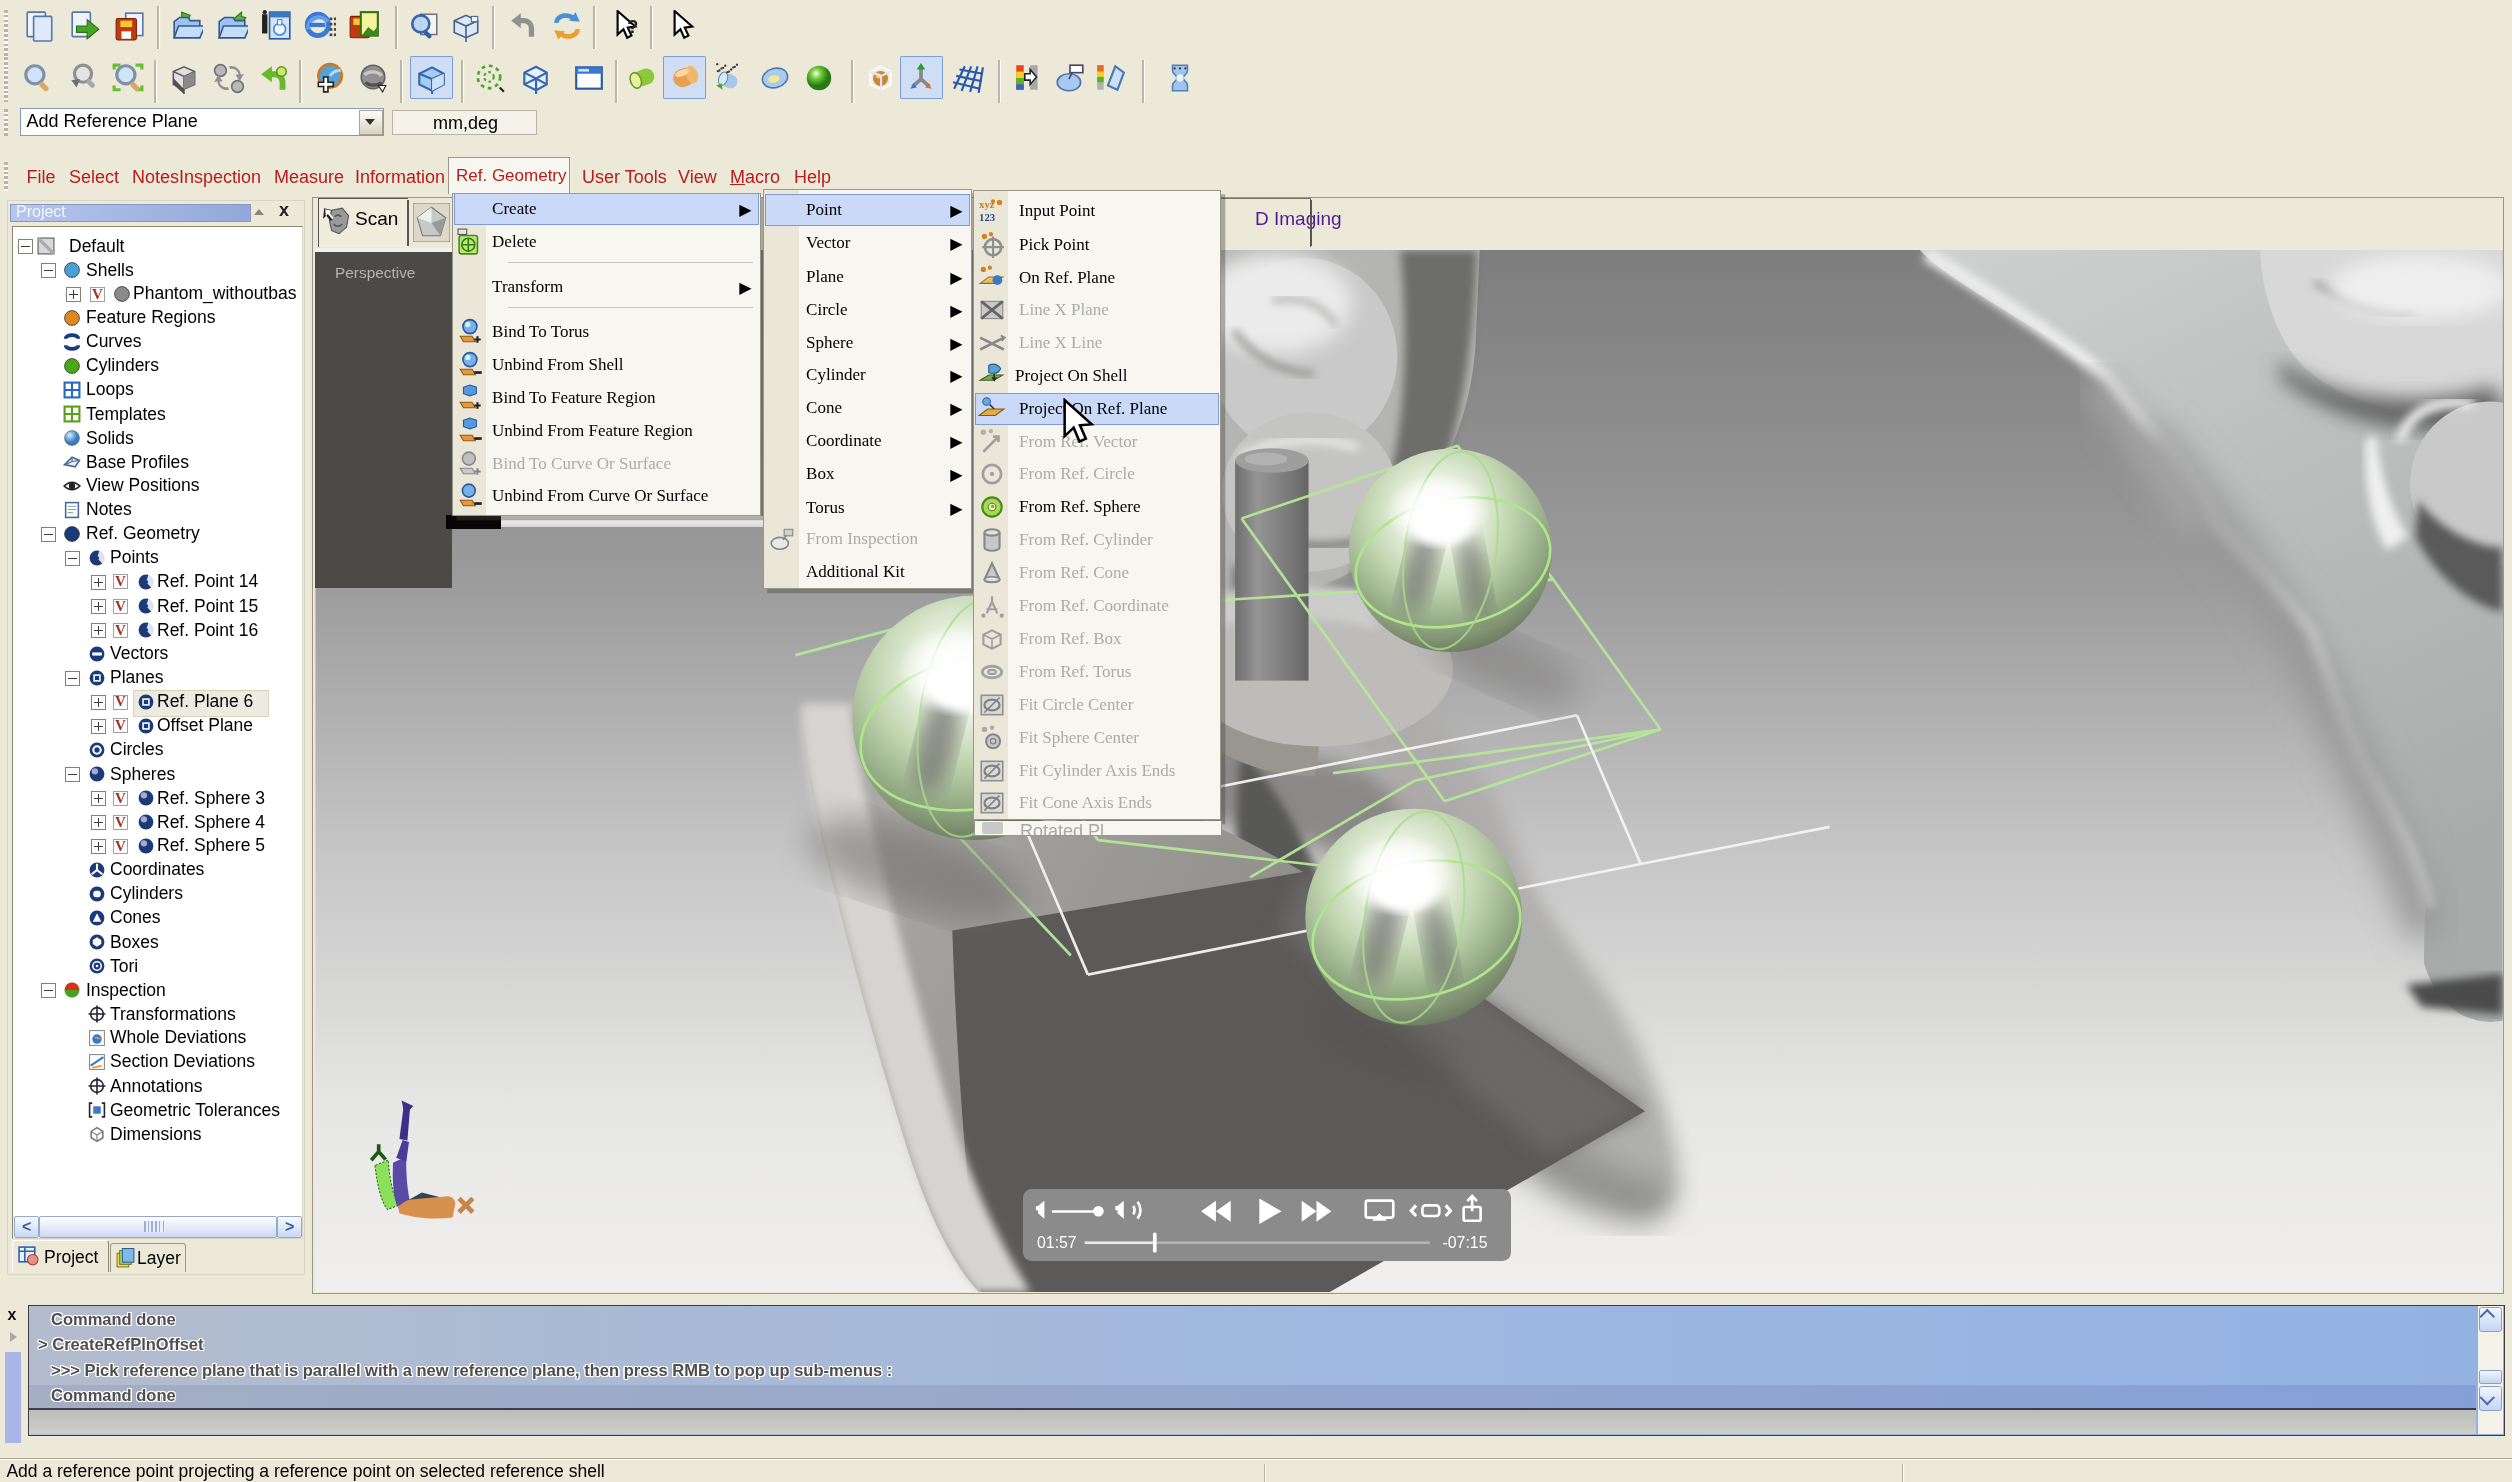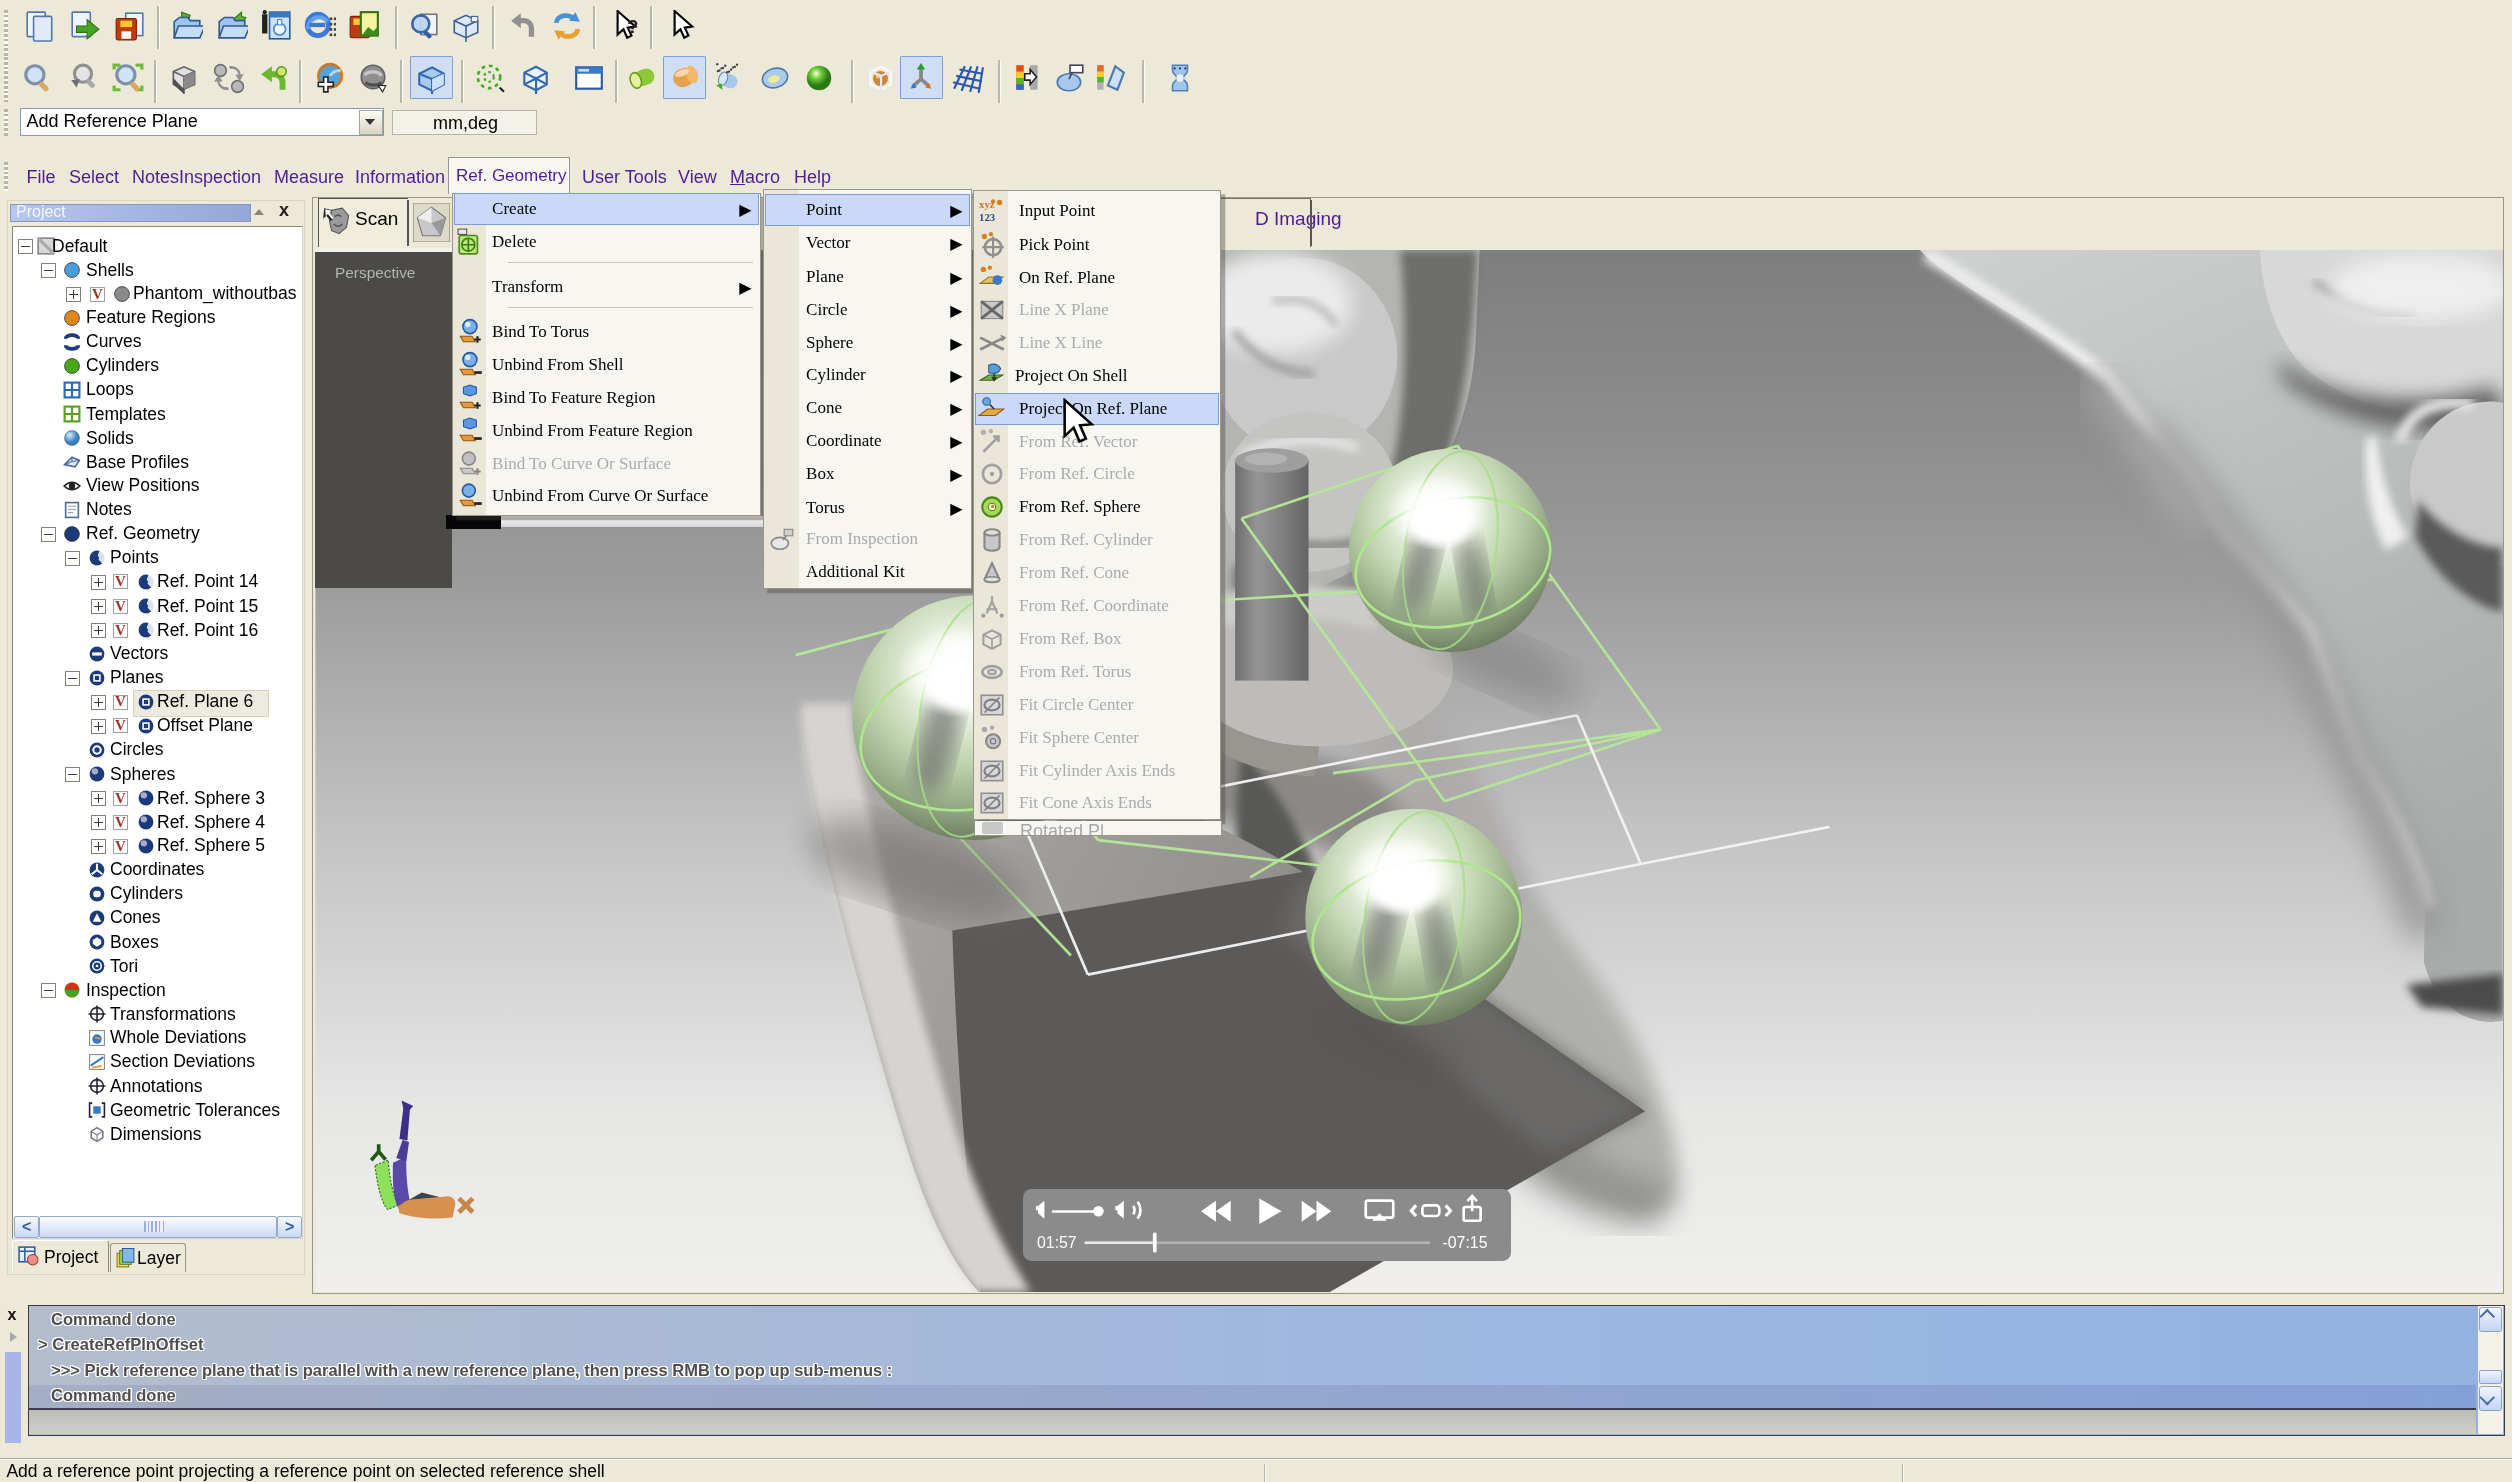--- a/index.html
+++ b/index.html
@@ -1,20 +1,20 @@
 <!DOCTYPE html>
 <html style="font-size:8.5px"><head><meta charset="utf-8"><style>
 html,body{margin:0;padding:0;}
 body{width:2512px;height:1483px;position:relative;overflow:hidden;background:#ece9d8;
  font-family:"Liberation Sans",sans-serif;}
 .abs{position:absolute;}
 .sep1{position:absolute;width:1.6px;background:#bab7aa;box-shadow:1.1px 0 0 #fbfaf4;}
 .grip{position:absolute;width:3.7px;background:repeating-linear-gradient(180deg,#b8b5a6 0 2.7px,#fcfbf5 2.7px 4.8px);}
 .press{position:absolute;background:#cfddf5;border:1.1px solid #7c9ed6;border-radius:1.1px;box-sizing:border-box;}
-.mb{position:absolute;top:160px;height:34px;font-size:18px;color:#4c1d95;line-height:34px;white-space:nowrap;}
+.mb{position:absolute;top:160px;height:34px;font-size:18px;color:#b91c1c;line-height:34px;white-space:nowrap;}
 .menu{position:absolute;background:#f7f6f0;border:1.1px solid #99968a;box-sizing:border-box;
  box-shadow:4.3px 4.3px 0 rgba(70,68,60,0.4);font-family:Liberation Serif, serif;}
 .mstrip{position:absolute;left:0;top:0;bottom:0;width:45px;background:#eae7d9;}
 .mi{position:absolute;left:1.1px;right:1.1px;height:32px;font-size:17px;color:#000;}
 .mi .lbl{position:absolute;left:38px;top:50%;transform:translateY(-50%);white-space:nowrap;}
 .mi.dis .lbl{color:#a9aca9;}
 .mi .arr{position:absolute;right:7.4px;top:50%;transform:translateY(-50%);font-size:16px;}
 .hl{background:#c9d9f7;border:1.1px solid #7e9ad8;box-sizing:border-box;}
 .msep{position:absolute;left:55px;right:7.4px;height:1.1px;background:#c9c6b7;}
 .trow{position:absolute;font-size:17.5px;color:#000;white-space:nowrap;}
@@ -300,21 +300,21 @@
 <div class="abs" style="left:254px;top:204px;width:0px;height:0px;border:5.3px solid transparent;border-bottom:6.4px solid #8a877a;"></div>
 <div class="abs" style="left:279px;top:200px;font-size:18px;font-weight:bold;color:#222">x</div>
 <div class="abs" style="left:11.7px;top:226px;width:291px;height:1013px;background:#fff;border:1.1px solid #857;border-color:#8a8775 #d8d5c4 #d8d5c4 #8a8775;box-sizing:border-box"></div>
 <div class="exp" style="left:18px;top:239px">
     <i></i>
   </div>
 <svg class="abs" style="left:37px;top:237px" width="18" height="18" viewBox="0 0 34 34">
     <rect x="2" y="2" width="30" height="30" fill="#d8d8d8" stroke="#555" stroke-width="2"></rect>
     <path d="M2 2 l30 30" stroke="#aaa" stroke-width="6"></path>
   </svg>
-<div class="trow" style="left:52px;top:236px">Default</div>
+<div class="trow" style="left:69px;top:236px">Default</div>
 <div class="exp" style="left:41px;top:263px">
     <i></i>
   </div>
 <svg class="abs" style="left:63px;top:261px" width="18" height="18" viewBox="0 0 34 34">
     <circle cx="17" cy="17" r="14" fill="#4a9fd8" stroke="#333" stroke-width="1.5"></circle>
   </svg>
 <div class="trow" style="left:86px;top:260px">Shells</div>
 <div class="exp plus" style="left:66px;top:287px">
     <i></i>
     <b></b>

